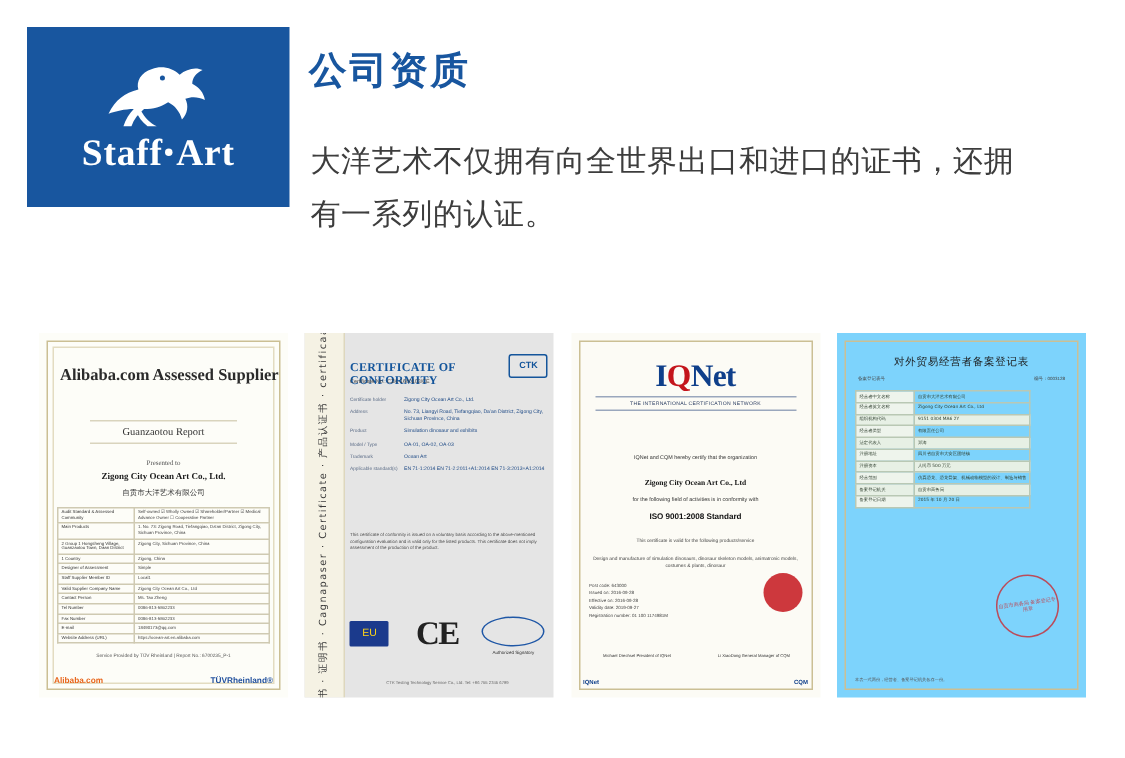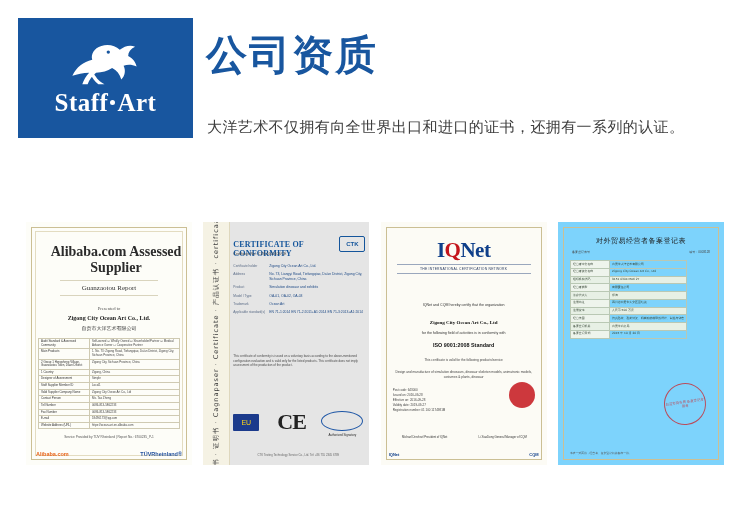--- a/index.html
+++ b/index.html
@@ -64,37 +64,36 @@
     background: #ffffff;
     border-radius: 50%;
     vertical-align: middle;
     margin: 0 2px 5px 2px;
   }
   .headline {
     position: absolute;
     left: 206px;
     top: 33px;
     font-family: "DejaVu Sans", sans-serif;
-    font-size: 41px;
+    font-size: 25px;
     font-weight: bold;
     color: #18569f;
     letter-spacing: 2px;
     line-height: 1.1;
   }
   .subline {
     position: absolute;
     left: 207px;
     top: 92px;
     width: 480px;
-    font-family: Liberation Sans, sans-serif;
-    font-size: 15px;
+    font-family: Liberation Mono, monospace;
+    font-size: 20px;
     color: #3d3d3d;
     line-height: 1.75;
     letter-spacing: 0.4px;
-    margin-top: 22px;
   }
 
   
   .cert-row {
     position: absolute;
     left: 0;
     top: 222px;
     width: 750px;
     height: 255px;
     display: flex;
@@ -120,23 +119,22 @@
     position: absolute;
     inset: 3px;
     border: 1px solid #e3dcc1;
     box-sizing: border-box;
   }
 
   
   .c1 { background: #fdfdf8; }
   .c1 .t-main {
     position: absolute; top: 22px; left: 14px; right: 0;
-    text-align: center;
-    font-family: "Liberation Serif", serif;
-    font-size: 14px; color: #2b2b2b; font-weight: bold;
+    font-family: "Liberation Serif", serif;
+    font-size: 11px; color: #2b2b2b; font-weight: bold;
   }
   .c1 .t-sub {
     position: absolute; top: 58px; left: 0; right: 0;
     text-align: center;
     font-family: "Liberation Serif", serif;
     font-size: 7px; color: #333;
     border-top: 1px solid #d9d4bd;
     border-bottom: 1px solid #d9d4bd;
     padding: 3px 0;
     margin: 0 34px;

